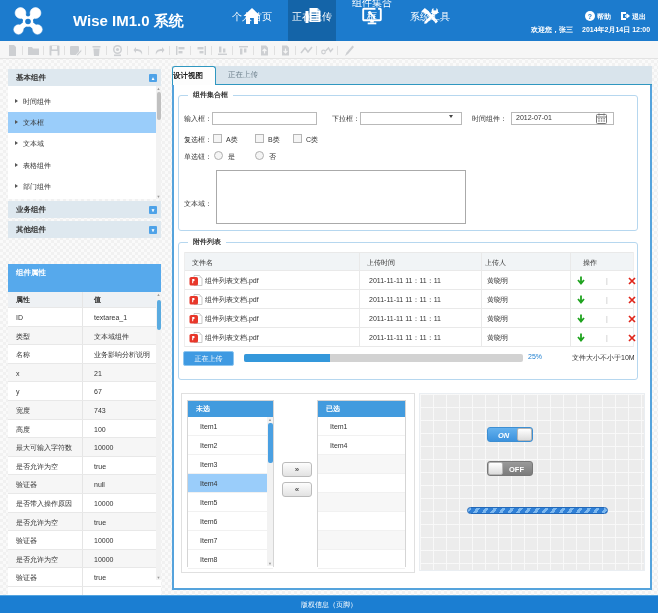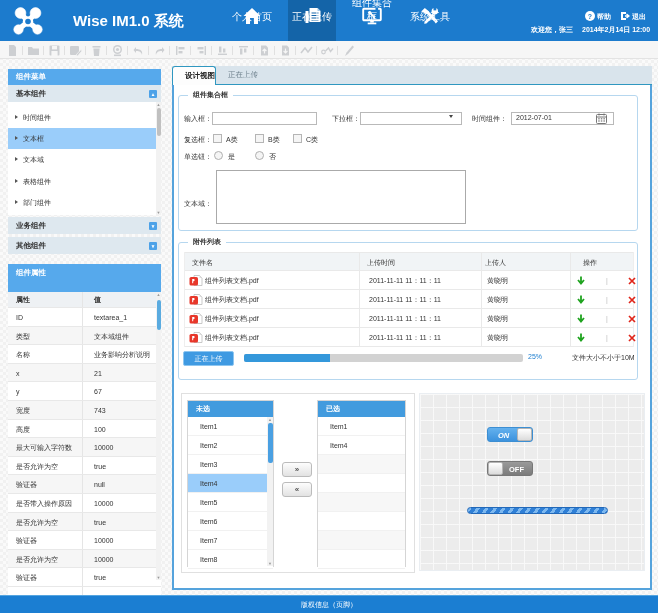--- a/index.html
+++ b/index.html
@@ -46,21 +46,21 @@
 .prow { position:relative; height:18.6px; border-bottom:1px solid #e8e8e8; background:#fff; font-size:7px; color:#333; }
 .prow .c1 { position:absolute; left:8px; top:0; line-height:19px; }
 .prow .c2 { position:absolute; left:86px; top:0; line-height:19px; }
 .pdiv { position:absolute; left:74px; top:0; bottom:0; width:1px; background:#e5e5e5; }
 .phead { background:#eef1f4; font-weight:bold; color:#333; }
 .ptab .prow:nth-child(odd):not(.phead) { background:#f6f6f6; }
 
 .main { position:absolute; left:172px; top:66px; width:480px; height:524px; }
 .tabstrip { position:absolute; left:0; top:0; right:0; height:18px; background:#d9e4ec; }
 .tabline { position:absolute; left:0; top:18px; right:0; height:1px; background:#2f97c0; z-index:3;}
-.tab1 { position:absolute; left:0; top:0; width:44px; height:19px; background:#fdfdfd; border:1px solid #2f97c0; border-bottom:none; border-radius:3px 3px 0 0; z-index:4; font-size:7.5px; font-weight:bold; color:#222; text-align:right; line-height:18px; }
+.tab1 { position:absolute; left:0; top:0; width:44px; height:19px; background:#fdfdfd; border:1px solid #2f97c0; border-bottom:none; border-radius:3px 3px 0 0; z-index:4; font-size:7.5px; font-weight:bold; color:#222; text-align:left; line-height:18px; }
 .tab2 { position:absolute; left:45px; top:0; width:52px; height:18px; font-size:7.5px; color:#70838f; text-align:center; line-height:18px; z-index:4;}
 .mbody { position:absolute; left:0; top:19px; right:0; bottom:0; background:#fff; border:2px solid #55a3dc; border-top:none; }
 
 fieldset.fs { position:absolute; border:1px solid #b6d7ef; border-radius:3px; }
 fieldset.fs legend { font-size:7px; font-weight:bold; color:#333; margin-left:9px; padding:0 5px; }
 .flabel { position:absolute; font-size:7px; color:#333; white-space:nowrap; }
 .inp { position:absolute; border:1px solid #b9b9b9; background:#fff; }
 
 .atab { position:absolute; font-size:7px; color:#333; border-left:1px solid #eee; border-right:1px solid #eee; }
 .arow { position:relative; border-bottom:1px solid #e9e9e9; background:#fff; }
@@ -256,21 +256,20 @@
       <circle cx="2.5" cy="8" r="1.8" fill="none" stroke="#cdcfd2" stroke-width="1.2"></circle>
       <path d="M4.5 7 L7.5 4 L9.5 7.5 L12 4.5" stroke="#cdcfd2" stroke-width="1.4" fill="none"></path>
     </svg>
     <span class="tsep" style="left:337px"></span>
     <svg style="left:342px" width="13" height="13" viewBox="0 0 13 13">
       <path d="M3 12 L4.5 8.5 L10.5 1.5 L12 3 L6 10 Z" fill="#cdcfd2"></path>
     </svg>
   </div>
 
 <div class="sbar">
-  <div class="bluehead">组件菜单</div>
   <div class="sechead">基本组件<div class="secbtn">▴</div></div>
   <div class="slist">
     <div class="sitem">时间组件</div>
     <div class="sitem sel">文本框</div>
     <div class="sitem">文本域</div>
     <div class="sitem">表格组件</div>
     <div class="sitem">部门组件</div>
     <div class="vsb">
         <div class="ar" style="top:0">▲</div>
         <div class="th" style="top:6px;height:28px;background:#c0c0c0"></div>

